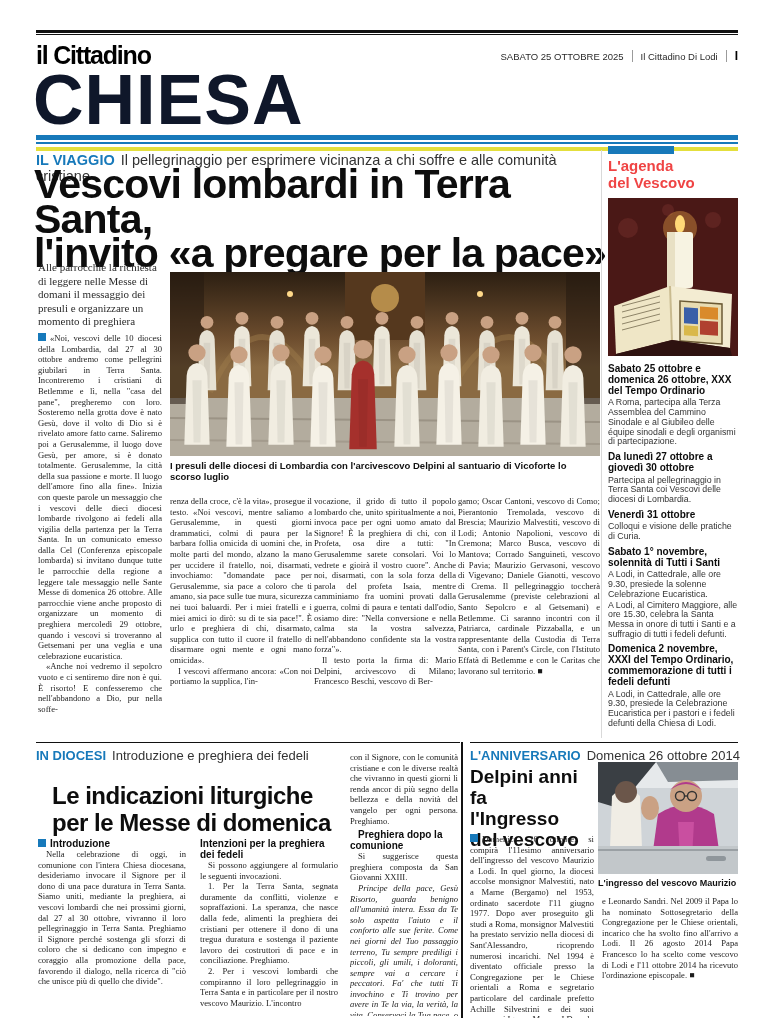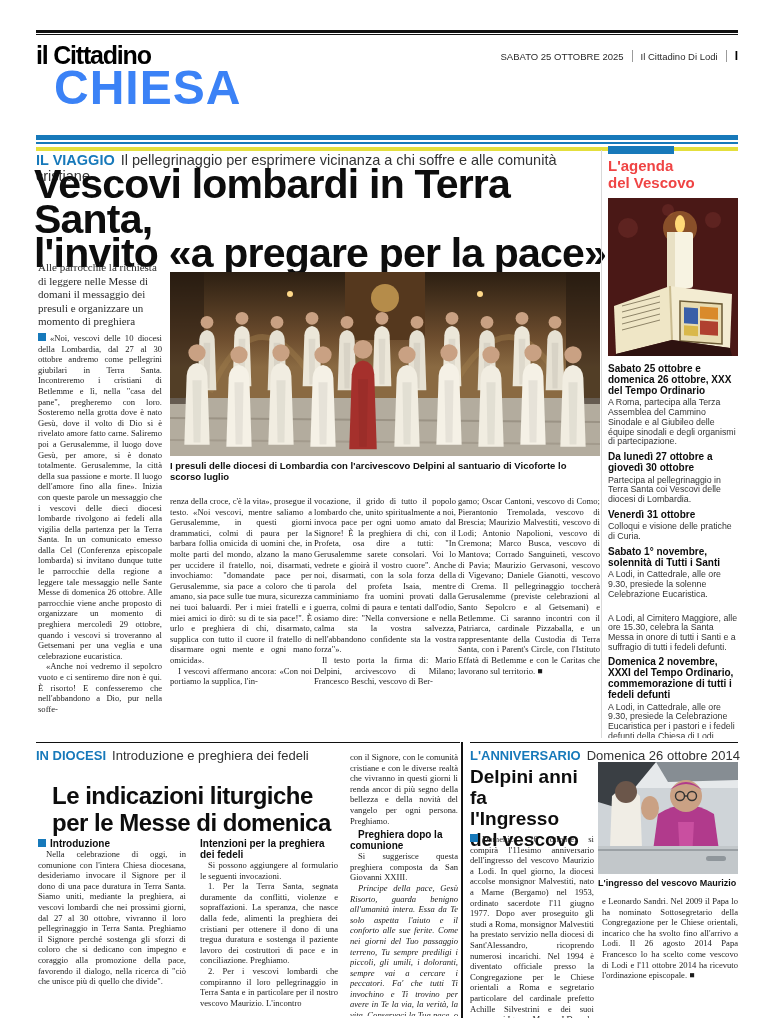--- a/index.html
+++ b/index.html
@@ -6,22 +6,22 @@
   .page{position:relative;width:776px;height:1024px;background:#ffffff;overflow:hidden;
         font-family:"Liberation Sans",sans-serif;color:#1a1a1a;margin:0 auto;}
   
   .top-rule{position:absolute;left:36px;top:30px;width:702px;height:5px;
             border-top:3px solid #111;border-bottom:1px solid #111;box-sizing:border-box;}
   .masthead{position:absolute;left:36px;top:41px;font-size:25px;font-weight:900;letter-spacing:-1.2px;color:#000;}
   .header-right{position:absolute;right:38px;top:49px;display:flex;align-items:center;gap:8px;
                 font-size:9.5px;color:#2a2a2a;}
   .sep{width:1px;height:12px;background:#9b9b9b;}
   .pageno{font-weight:900;font-size:12px;color:#000;}
-  .section-title{position:absolute;left:33px;top:60px;font-size:48px;font-weight:900;
-                 color:#3b82f6;letter-spacing:1px;margin-left:21px;}
+  .section-title{position:absolute;left:33px;top:60px;font-size:70px;font-weight:900;
+                 color:#0f172a;letter-spacing:1px;}
   .rules{position:absolute;left:36px;top:135px;width:702px;}
   .r-blue{height:5px;background:#1779ba;margin-bottom:2px;}
   .r-blue-thin{height:2px;background:#1779ba;margin-bottom:3px;}
   .r-yellow{height:4px;background:#e4df3c;}
   
   .kicker{font-size:14.5px;}
   .kicker .kicker-label{color:#1779ba;font-weight:900;margin-right:6px;}
   .kicker .kicker-text{color:#333;}
   .main-kicker{position:absolute;left:36px;top:152px;width:565px;}
   
@@ -44,21 +44,21 @@
   
   .vrule-sidebar{position:absolute;left:601px;top:150px;width:1px;height:588px;background:#d9d9d9;}
   .sidebar{position:absolute;left:608px;top:146px;width:130px;height:592px;overflow:hidden;}
   .sidebar-bar{width:66px;height:8px;background:#1779ba;margin-bottom:4px;}
   .sidebar-title{color:#ef4444;font-weight:900;font-size:15px;line-height:16.5px;margin-bottom:7px;}
   .photo-agenda{width:130px;height:158px;margin:0 0 8px 0;}
   .agenda-entry{margin-bottom:5px;}
   .agenda-head{font-weight:900;font-size:10px;line-height:10.8px;color:#0d0d0d;margin-bottom:2px;}
   .agenda-body{font-size:8.8px;line-height:9.7px;color:#333;}
   .agenda-body p{margin:0;}
-  .agenda-body p + p{margin-top:14px;}
+  .agenda-body p + p{margin-top:1px;}
   
   .bottom-left{position:absolute;left:36px;top:742px;width:424px;height:276px;}
   .bottom-right{position:absolute;left:470px;top:742px;width:268px;height:276px;}
   .sect-rule{position:absolute;left:0;top:0;width:100%;border-top:1.5px solid #111;}
   .kicker-sm{position:absolute;left:0;top:6px;font-size:13px;white-space:nowrap;}
   .bl-headline{position:absolute;left:0;top:24px;width:312px;margin:16px;
                font-size:24px;line-height:27px;font-weight:900;letter-spacing:-0.5px;color:#0d0d0d;}
   .sub-head{font-family:"Liberation Sans",sans-serif;font-size:10px;font-weight:700;line-height:11px;
             color:#0d0d0d;margin:0 0 2px 0;text-align:left;}
   .bl-colA{position:absolute;left:2px;top:96px;width:148px;height:178px;overflow:hidden;}

